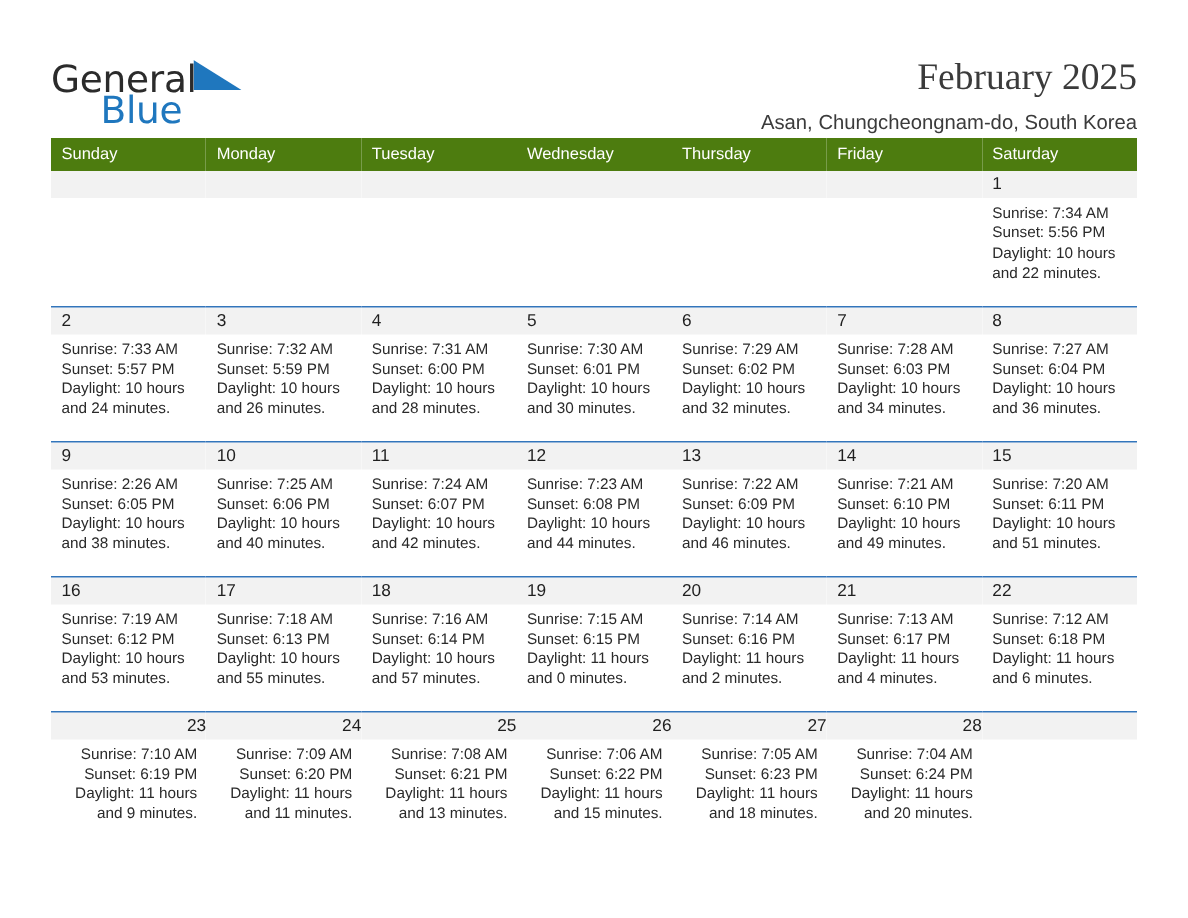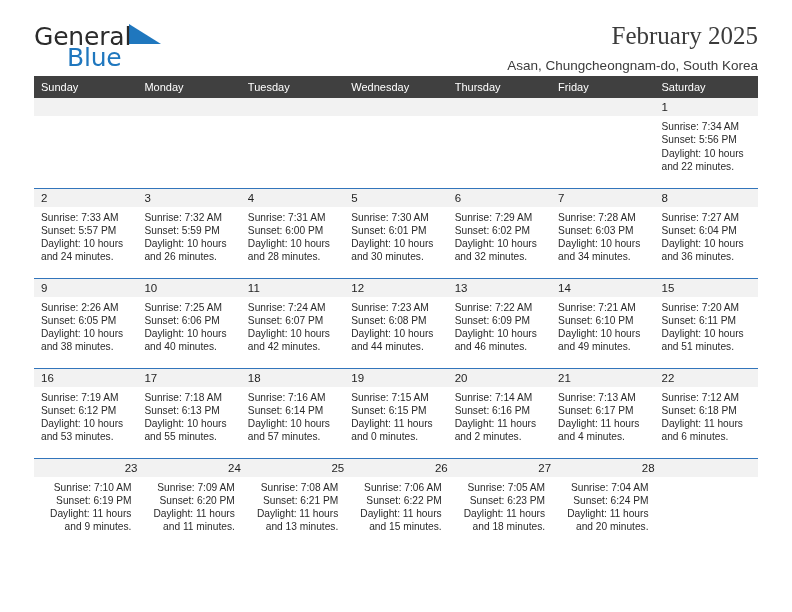--- a/index.html
+++ b/index.html
@@ -12,21 +12,21 @@
     height: 612px;
     font-family: "Liberation Sans", sans-serif;
     color: #000000;
     overflow: hidden;
   }
   .page {
     position: relative;
     width: 792px;
     height: 612px;
     box-sizing: border-box;
-    padding: 0 34px;
+    padding: 16px 34px;
   }
 
   
   .header {
     position: relative;
     height: 76px;
     padding-top: 22px;
     box-sizing: border-box;
   }
   .brand {
@@ -77,21 +77,21 @@
     font-weight: 400;
   }
 
   
   .calendar {
     width: 724px;
     border-collapse: collapse;
     table-layout: fixed;
   }
   .calendar th {
-    background: #404040;
+    background: #4d7c0f;
     color: #ffffff;
     font-size: 11px;
     font-weight: normal;
     text-align: left;
     padding: 5px 0 5px 7px;
     height: 20px;
     box-sizing: border-box;
   }
   .calendar td {
     vertical-align: top;

